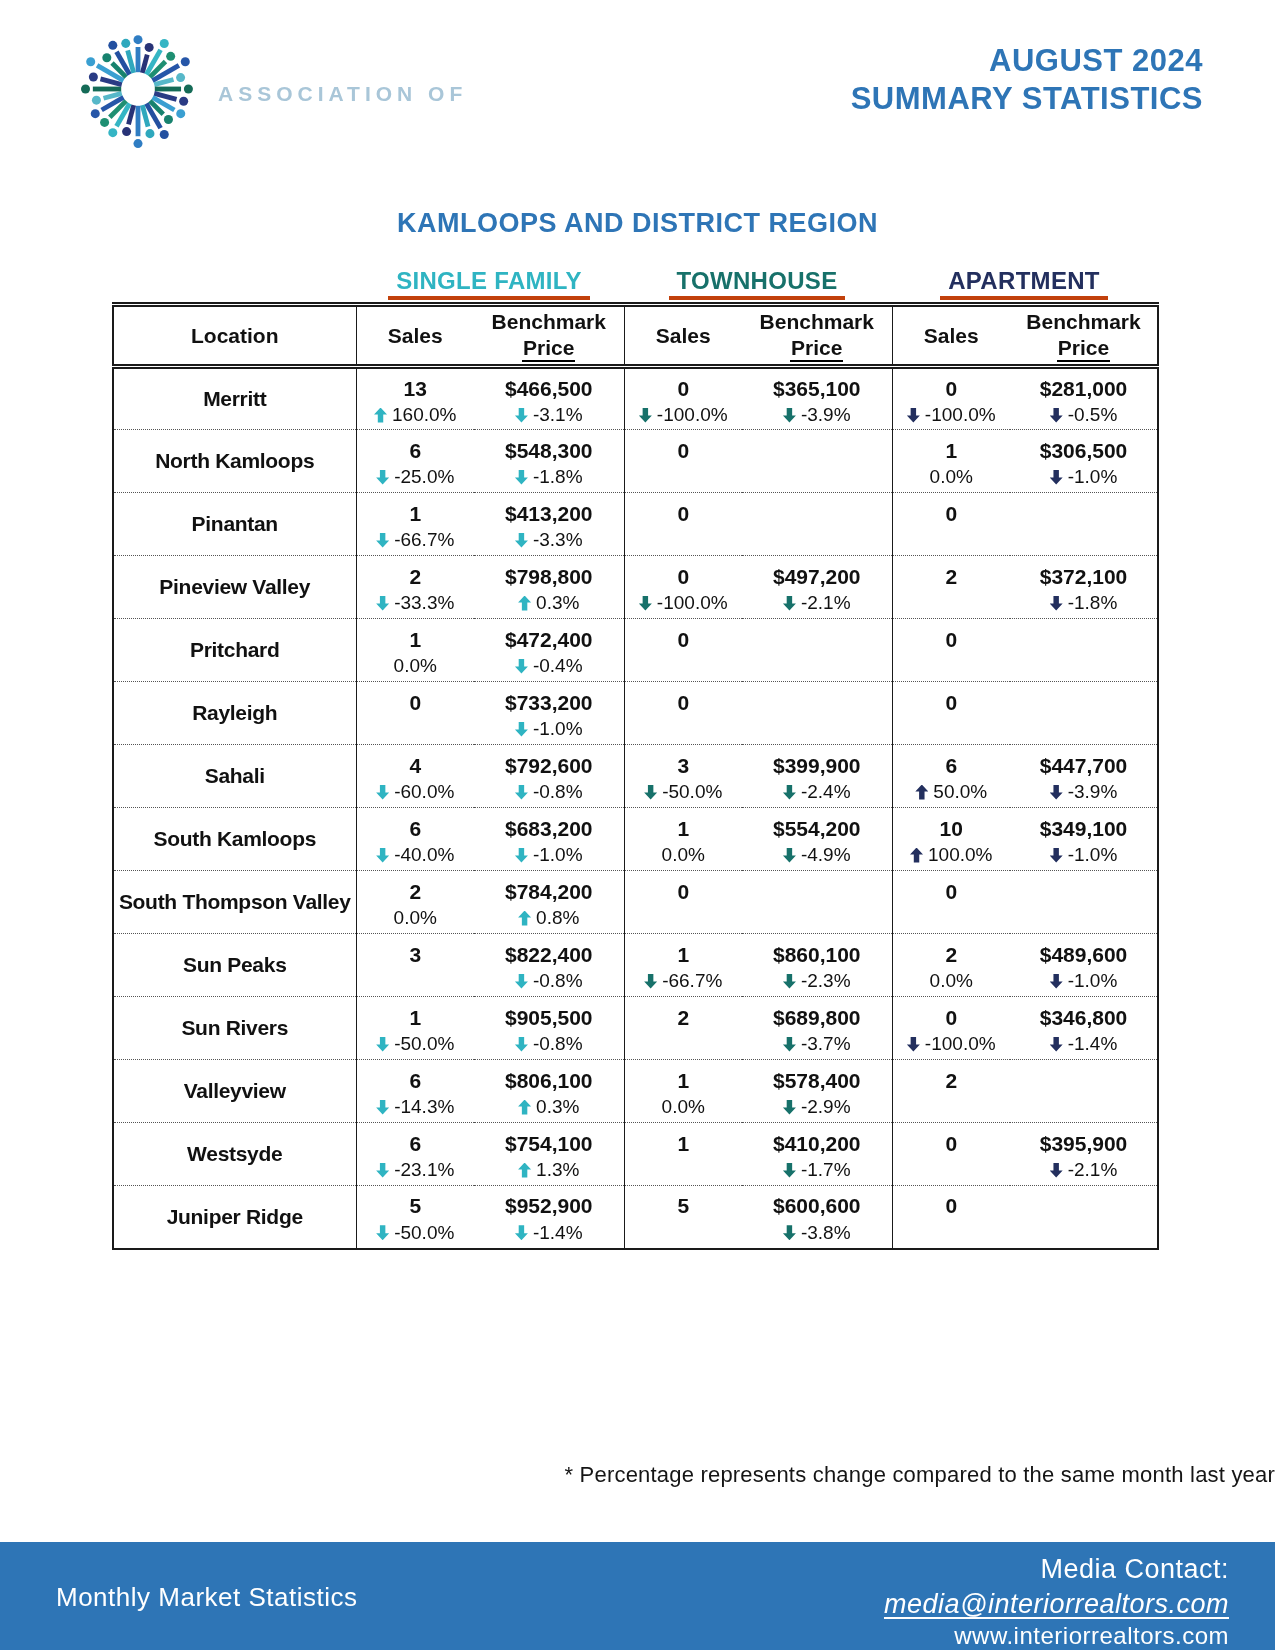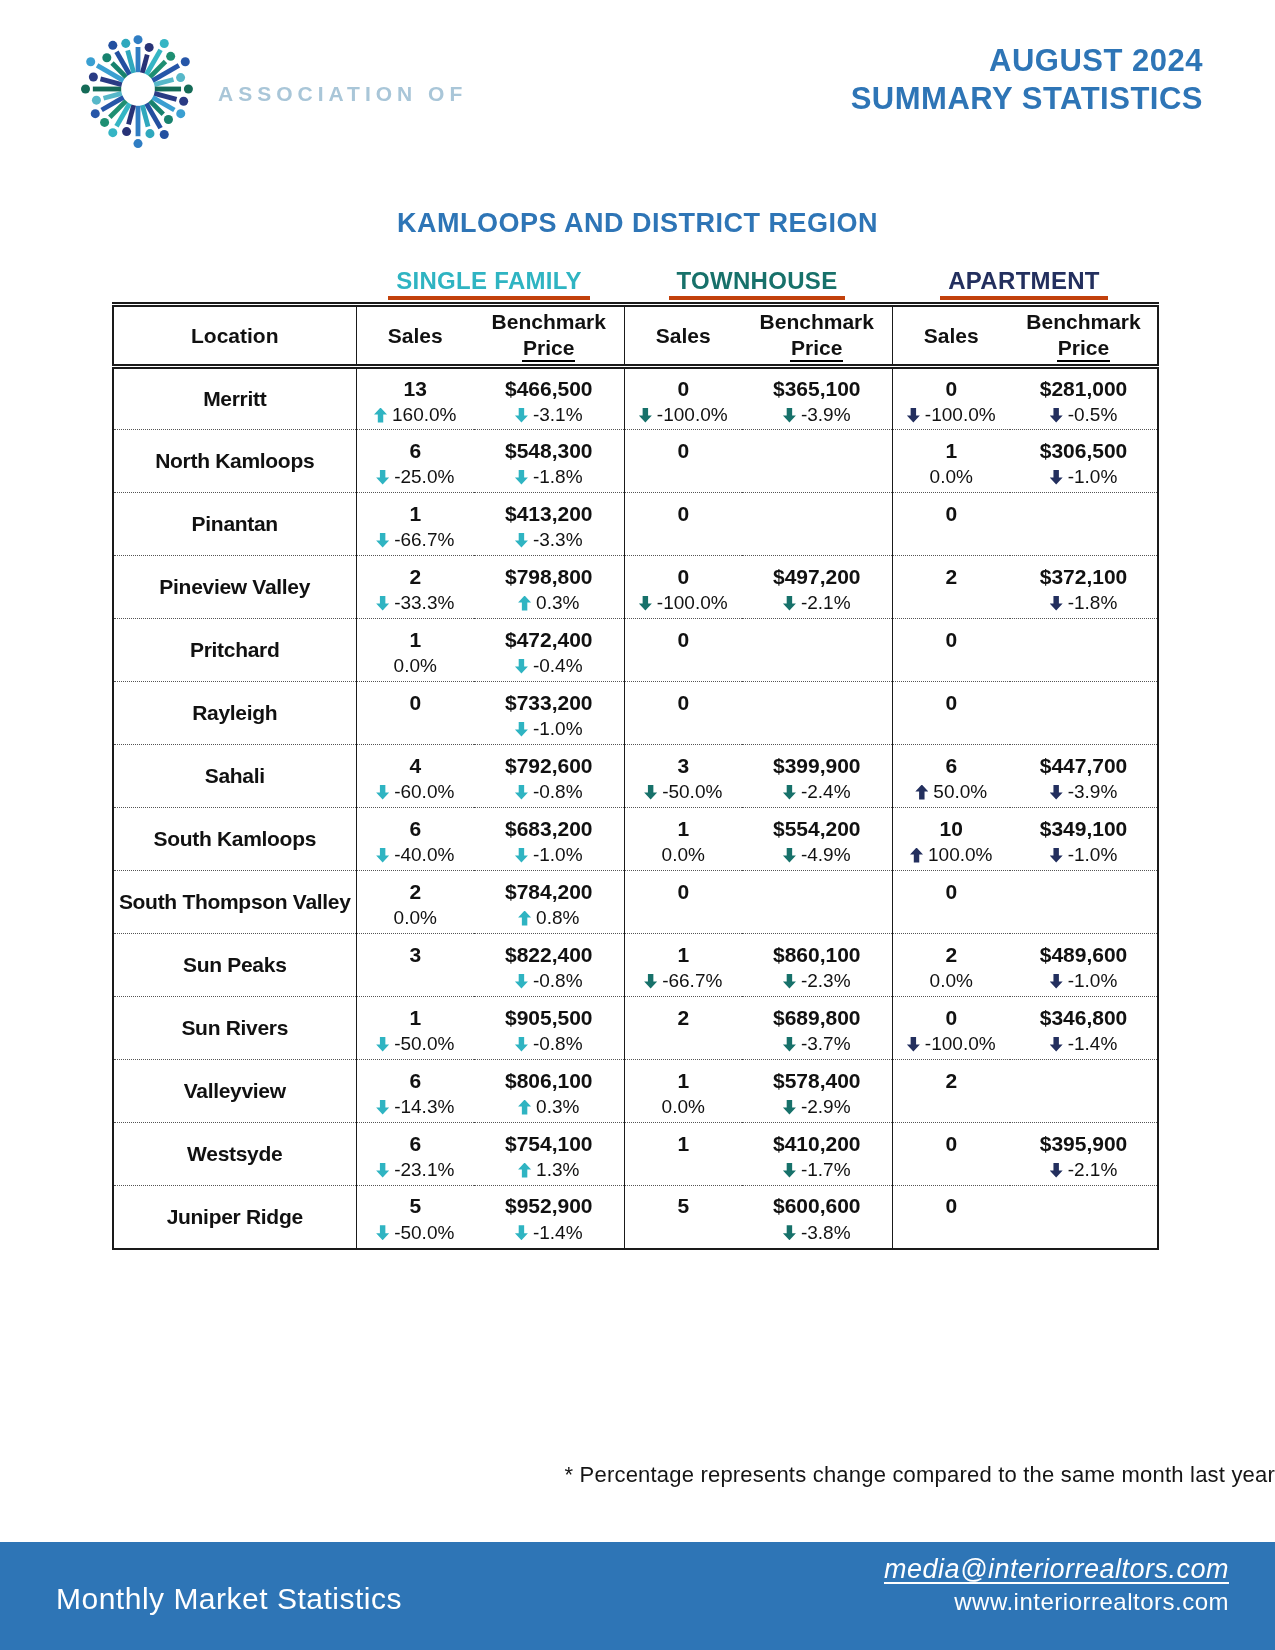--- a/index.html
+++ b/index.html
@@ -48,21 +48,21 @@
   .arr.down { clip-path:polygon(50% 100%,100% 54%,71% 54%,71% 0,29% 0,29% 54%,0 54%); }
   .arr.sf { background:var(--sf,#2fb4c2); }
   .arr.th { background:var(--th,#17716a); }
   .arr.apt { background:var(--apt,#232f5e); }
 
   
   .footnote { position:absolute; left:0; width:100%; top:1462px; text-align:right; font-size:22px; color:#151515; letter-spacing:0.2px; }
 
   
   .bottom-bar { position:absolute; left:0; bottom:0; width:100%; height:108px; background:var(--bar,#2e75b6); color:#fff; }
-  .bar-left { position:absolute; left:56px; top:40px; font-size:30px; font-weight:400; letter-spacing:0.5px; }
+  .bar-left { position:absolute; left:56px; top:40px; font-size:26px; font-weight:400; letter-spacing:0.5px; }
   .bar-right { position:absolute; right:46px; top:10px; text-align:right; line-height:1.28; }
   .bar-contact { font-size:27px; letter-spacing:0.5px; }
   .bar-email { font-size:27px; text-decoration:underline; text-underline-offset:4px; letter-spacing:0.5px;font-style:italic; }
   .bar-web { font-size:24px; letter-spacing:0.5px; }
 </style>
 </head>
 <body>
 
 <div class="page">
 
@@ -755,18 +755,19 @@
           </td>
         </tr>
       </tbody>
   </table>
 
   <div class="footnote">* Percentage represents change compared to the same month last year</div>
 
   <div class="bottom-bar">
     <div class="bar-left">Monthly Market Statistics</div>
     <div class="bar-right">
+      <div class="bar-contact">Media Contact:</div>
       <div class="bar-email">media@interiorrealtors.com</div>
       <div class="bar-web">www.interiorrealtors.com</div>
     </div>
   </div>
 
 </div>
 
 </body></html>

